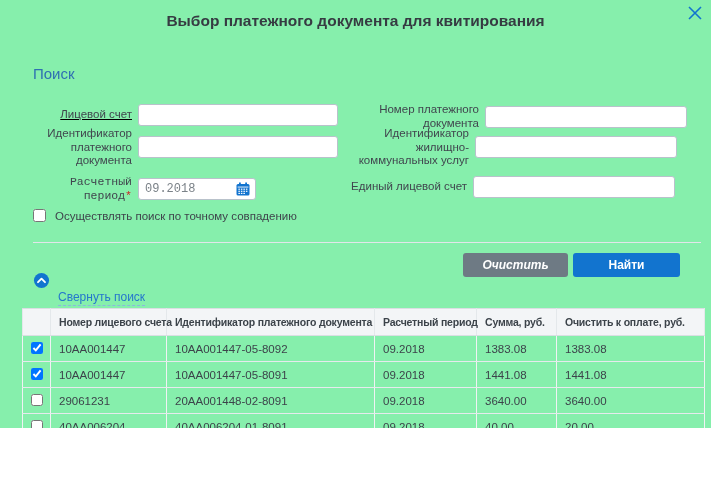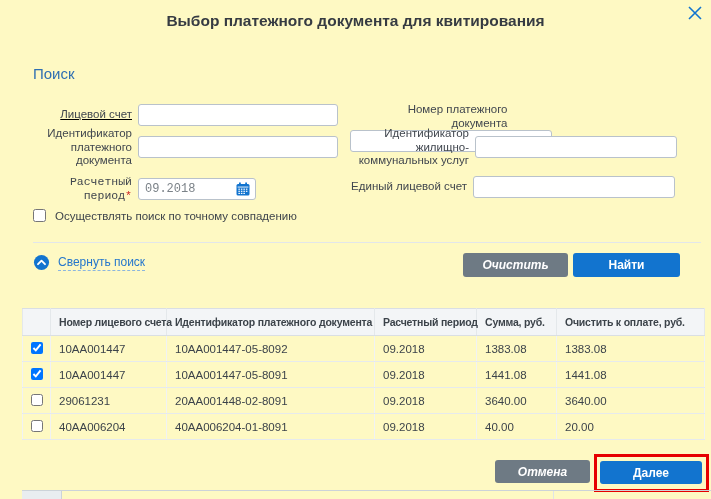--- a/index.html
+++ b/index.html
@@ -1,55 +1,55 @@
 <!DOCTYPE html>
 <html><head>
 <meta charset="utf-8">
 <style>
   * { box-sizing: border-box; margin: 0; padding: 0; }
   html, body { width: 711px; height: 499px; }
   body { font-family: "Liberation Sans", sans-serif; background: #fff; }
-  .stage { position: relative; width: 711px; height: 499px; background: #fef9c3; overflow: hidden; }
+  .stage { position: relative; width: 711px; height: 428px; background: #86efac; overflow: hidden; }
 
   
   .dlg-title { position: absolute; top: 12px; left: 0; width: 100%; text-align: center;
                font-size: 15.5px; font-weight: bold; color: #363b42; }
   .close-btn { position: absolute; top: 4px; right: 7px; width: 18px; height: 18px; cursor: pointer; }
 
   .search-title { position: absolute; top: 65px; left: 33px; font-size: 15px; color: #2f6fb2; }
 
   
   .frow { position: absolute; display: flex; align-items: center; }
   .frow .lbl { text-align: right; padding-right: 6px; font-size: 11.5px; color: #40464e; line-height: 1.18; }
   .lbl-l { width: 122px; }
   .lbl-r { width: 125px; }
   input.txt { height: 22px; border: 1px solid #b9c2cb; border-radius: 3px; font-size: 12px;
               color: #7b8288; padding: 0 6px; outline: none; font-family: inherit; background: #fff; }
   .w200 { width: 200px; }
   .w202 { width: 202px; }
   #row-l1 { left: 16px; top: 104px; text-decoration: underline; }
   #row-l2 { left: 16px; top: 127px; }
   #row-l3 { left: 16px; top: 175px; font-family: Liberation Mono, monospace; }
-  #row-r1 { left: 350px; top: 103px; flex-direction: column; }
+  #row-r1 { left: 360px; top: 103px; }
   #row-r2 { left: 350px; top: 127px; }
   #row-r3 { left: 348px; top: 176px; }
   .req { color: #cc2222; }
   .period-wrap { position: relative; }
   .period-wrap input { width: 118px; padding-right: 26px; }
   .cal-icon { position: absolute; right: 6px; top: 4px; width: 14px; height: 14px; cursor: pointer; }
 
   .chk-row { position: absolute; left: 33px; top: 209px; display: flex; align-items: center;
              font-size: 11.5px; color: #3e444b; cursor: default; }
   .chk-row input { width: 13px; height: 13px; margin-right: 9px; }
 
   .divider { position: absolute; left: 33px; top: 242px; width: 668px; border-top: 1px solid #e2e6ea; }
 
   .collapse { position: absolute; left: 33px; top: 254px; display: flex; align-items: center; cursor: pointer; }
   .collapse svg { width: 17px; height: 17px; margin-right: 8px; }
-  .collapse .txt { font-size: 12px; color: #2577cc; border-bottom: 1px dashed #8cb6de; padding-bottom: 1px; }
+  .collapse .txt { font-size: 12px; color: #2577cc; border-bottom: 1px dashed #8cb6de; padding-bottom: 1px; margin-top: 36px; }
 
   .btn { position: absolute; height: 24px; border: none; border-radius: 3px; color: #fff;
          font-size: 12px; font-weight: bold; font-family: inherit; cursor: pointer; }
   .btn-gray { background: #6e7a84; font-style: italic; }
   .btn-blue { background: #1274cf; }
   #btn-clear { left: 463px; top: 253px; width: 105px; }
   #btn-find  { left: 573px; top: 253px; width: 107px; }
 
   
   table.results { position: absolute; left: 22px; top: 308px; width: 682px; border-collapse: collapse;

